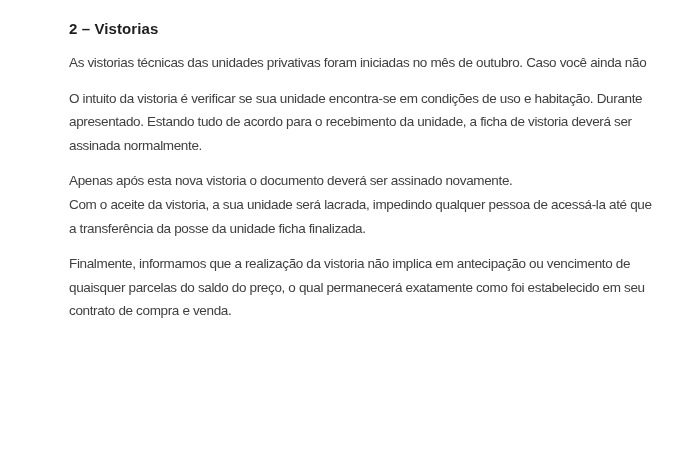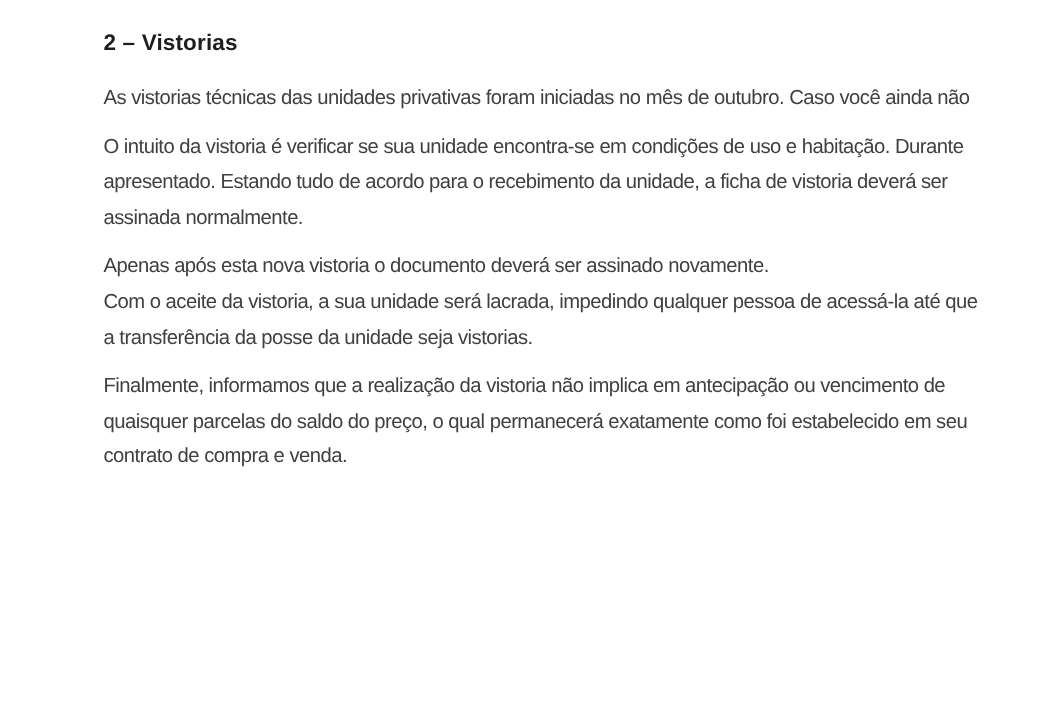--- a/index.html
+++ b/index.html
@@ -14,29 +14,29 @@
     font-family: "Liberation Sans", "DejaVu Sans", sans-serif;
   }
   .page {
     box-sizing: border-box;
     width: 700px;
     height: 476px;
     background: #ffffff;
     padding: 19px 30px 0 69px;
   }
   .doc-title {
-    margin: 0 0 14px 0;
+    margin: 0 0 0 0;
     font-size: 15px;
     line-height: 20px;
     font-weight: 700;
     color: #1e1e1e;
     letter-spacing: 0.1px;
   }
   .para {
-    margin: 0 0 9px 0;
+    margin: 12px 0 9px 0;
     padding: 0;
   }
   .line {
     font-size: 13.5px;
     line-height: 23.6px;
     color: #404040;
     letter-spacing: -0.35px;
     white-space: nowrap;
     font-weight: 400;
   }
@@ -54,21 +54,21 @@
 
   <div class="para">
     <div class="line">O intuito da vistoria é verificar se sua unidade encontra-se em condições de uso e habitação. Durante</div>
     <div class="line">apresentado. Estando tudo de acordo para o recebimento da unidade, a ficha de vistoria deverá ser</div>
     <div class="line">assinada normalmente.</div>
   </div>
 
   <div class="para">
     <div class="line">Apenas após esta nova vistoria o documento deverá ser assinado novamente.</div>
     <div class="line">Com o aceite da vistoria, a sua unidade será lacrada, impedindo qualquer pessoa de acessá-la até que</div>
-    <div class="line">a transferência da posse da unidade seja vistorias.</div>
+    <div class="line">a transferência da posse da unidade ficha finalizada.</div>
   </div>
 
   <div class="para">
     <div class="line">Finalmente, informamos que a realização da vistoria não implica em antecipação ou vencimento de</div>
     <div class="line">quaisquer parcelas do saldo do preço, o qual permanecerá exatamente como foi estabelecido em seu</div>
     <div class="line">contrato de compra e venda.</div>
   </div>
 
 </div>
 

